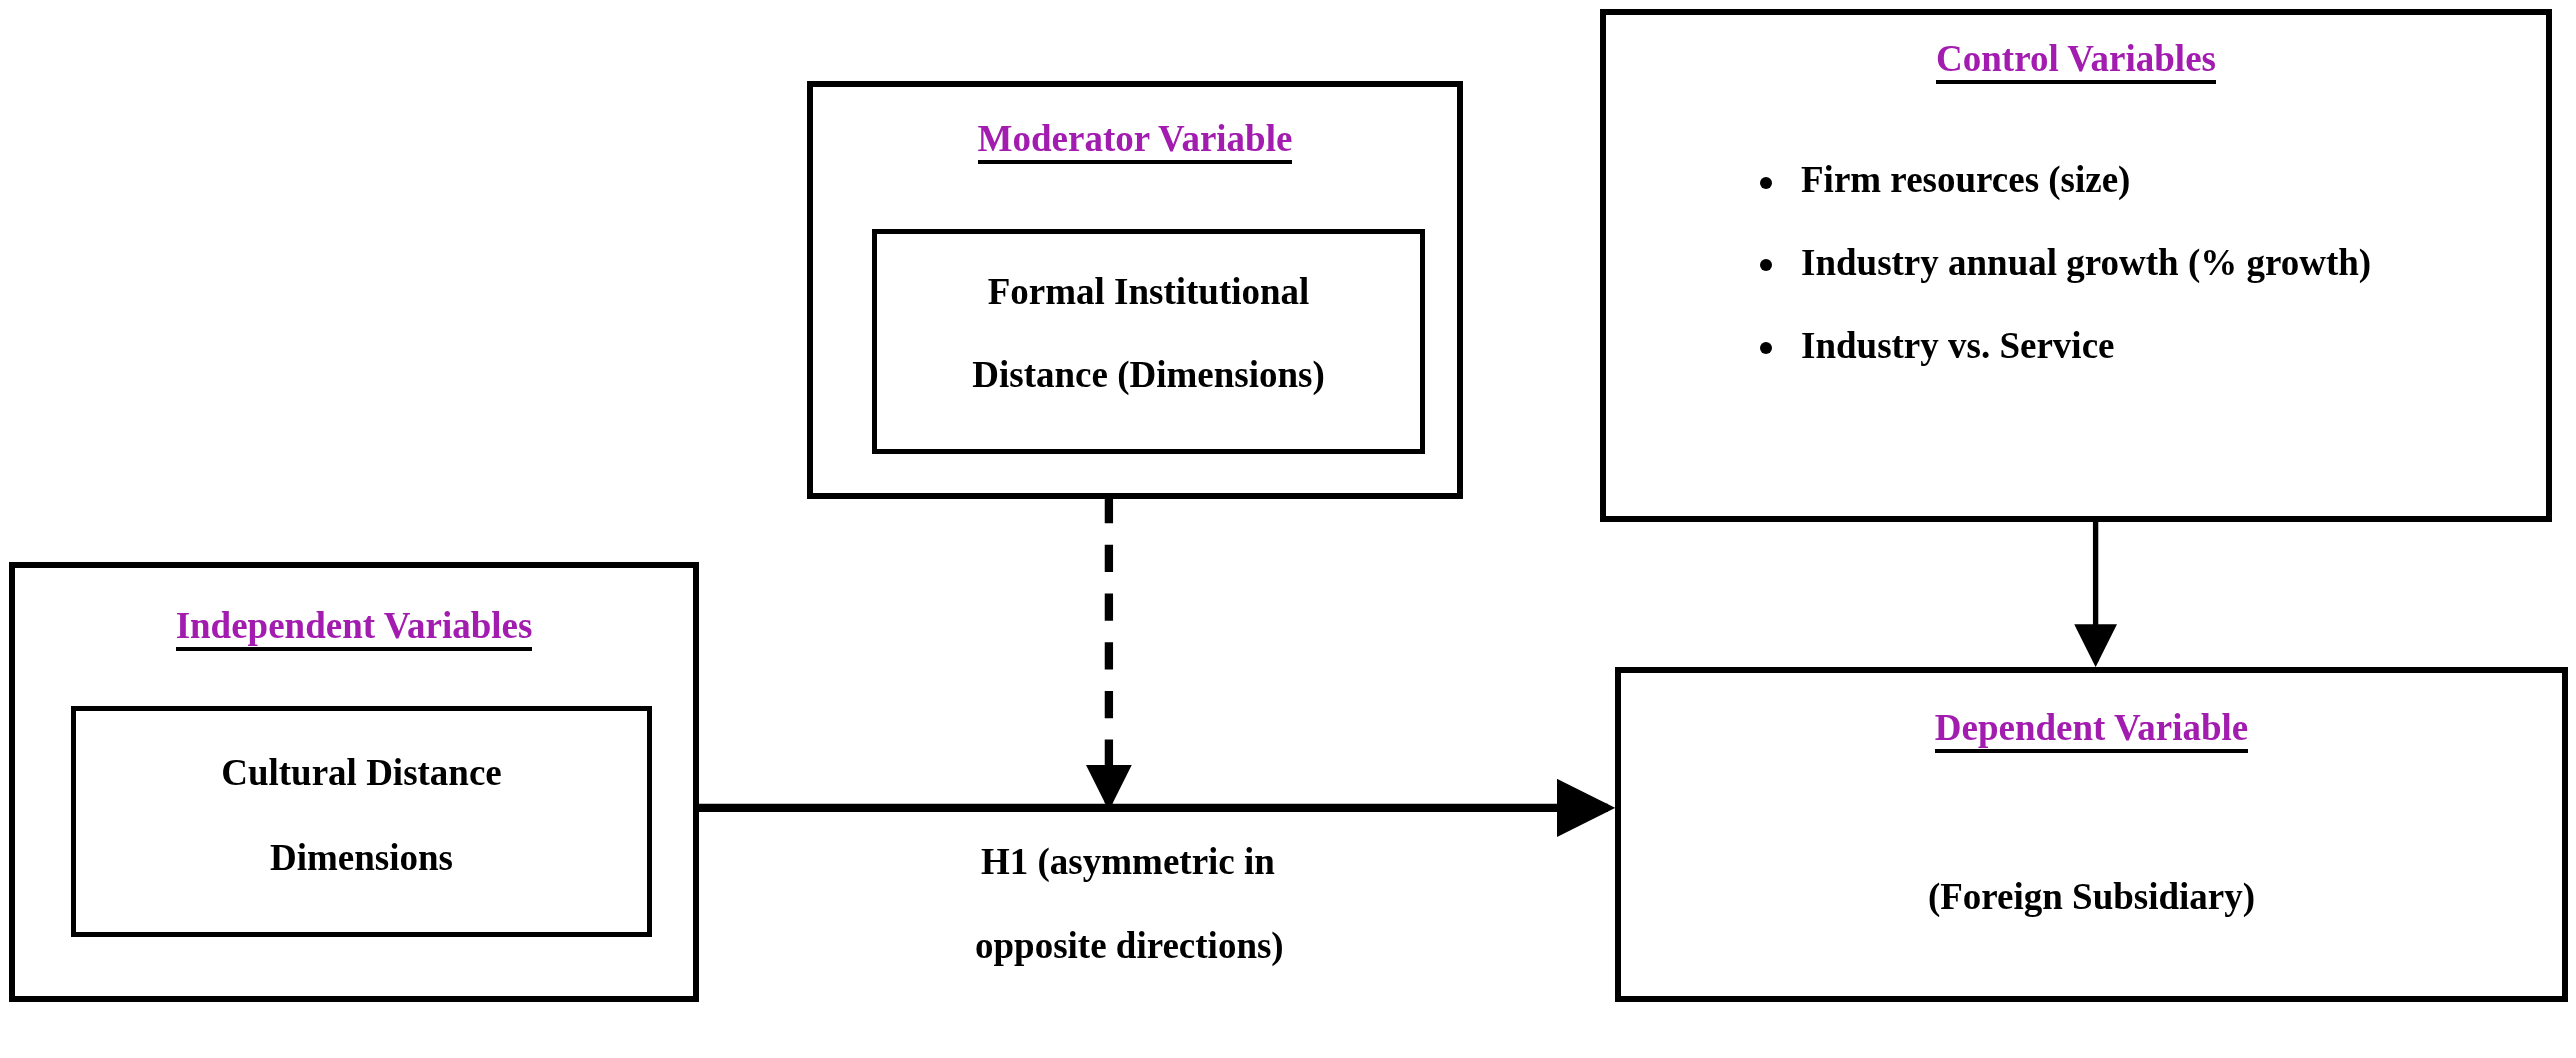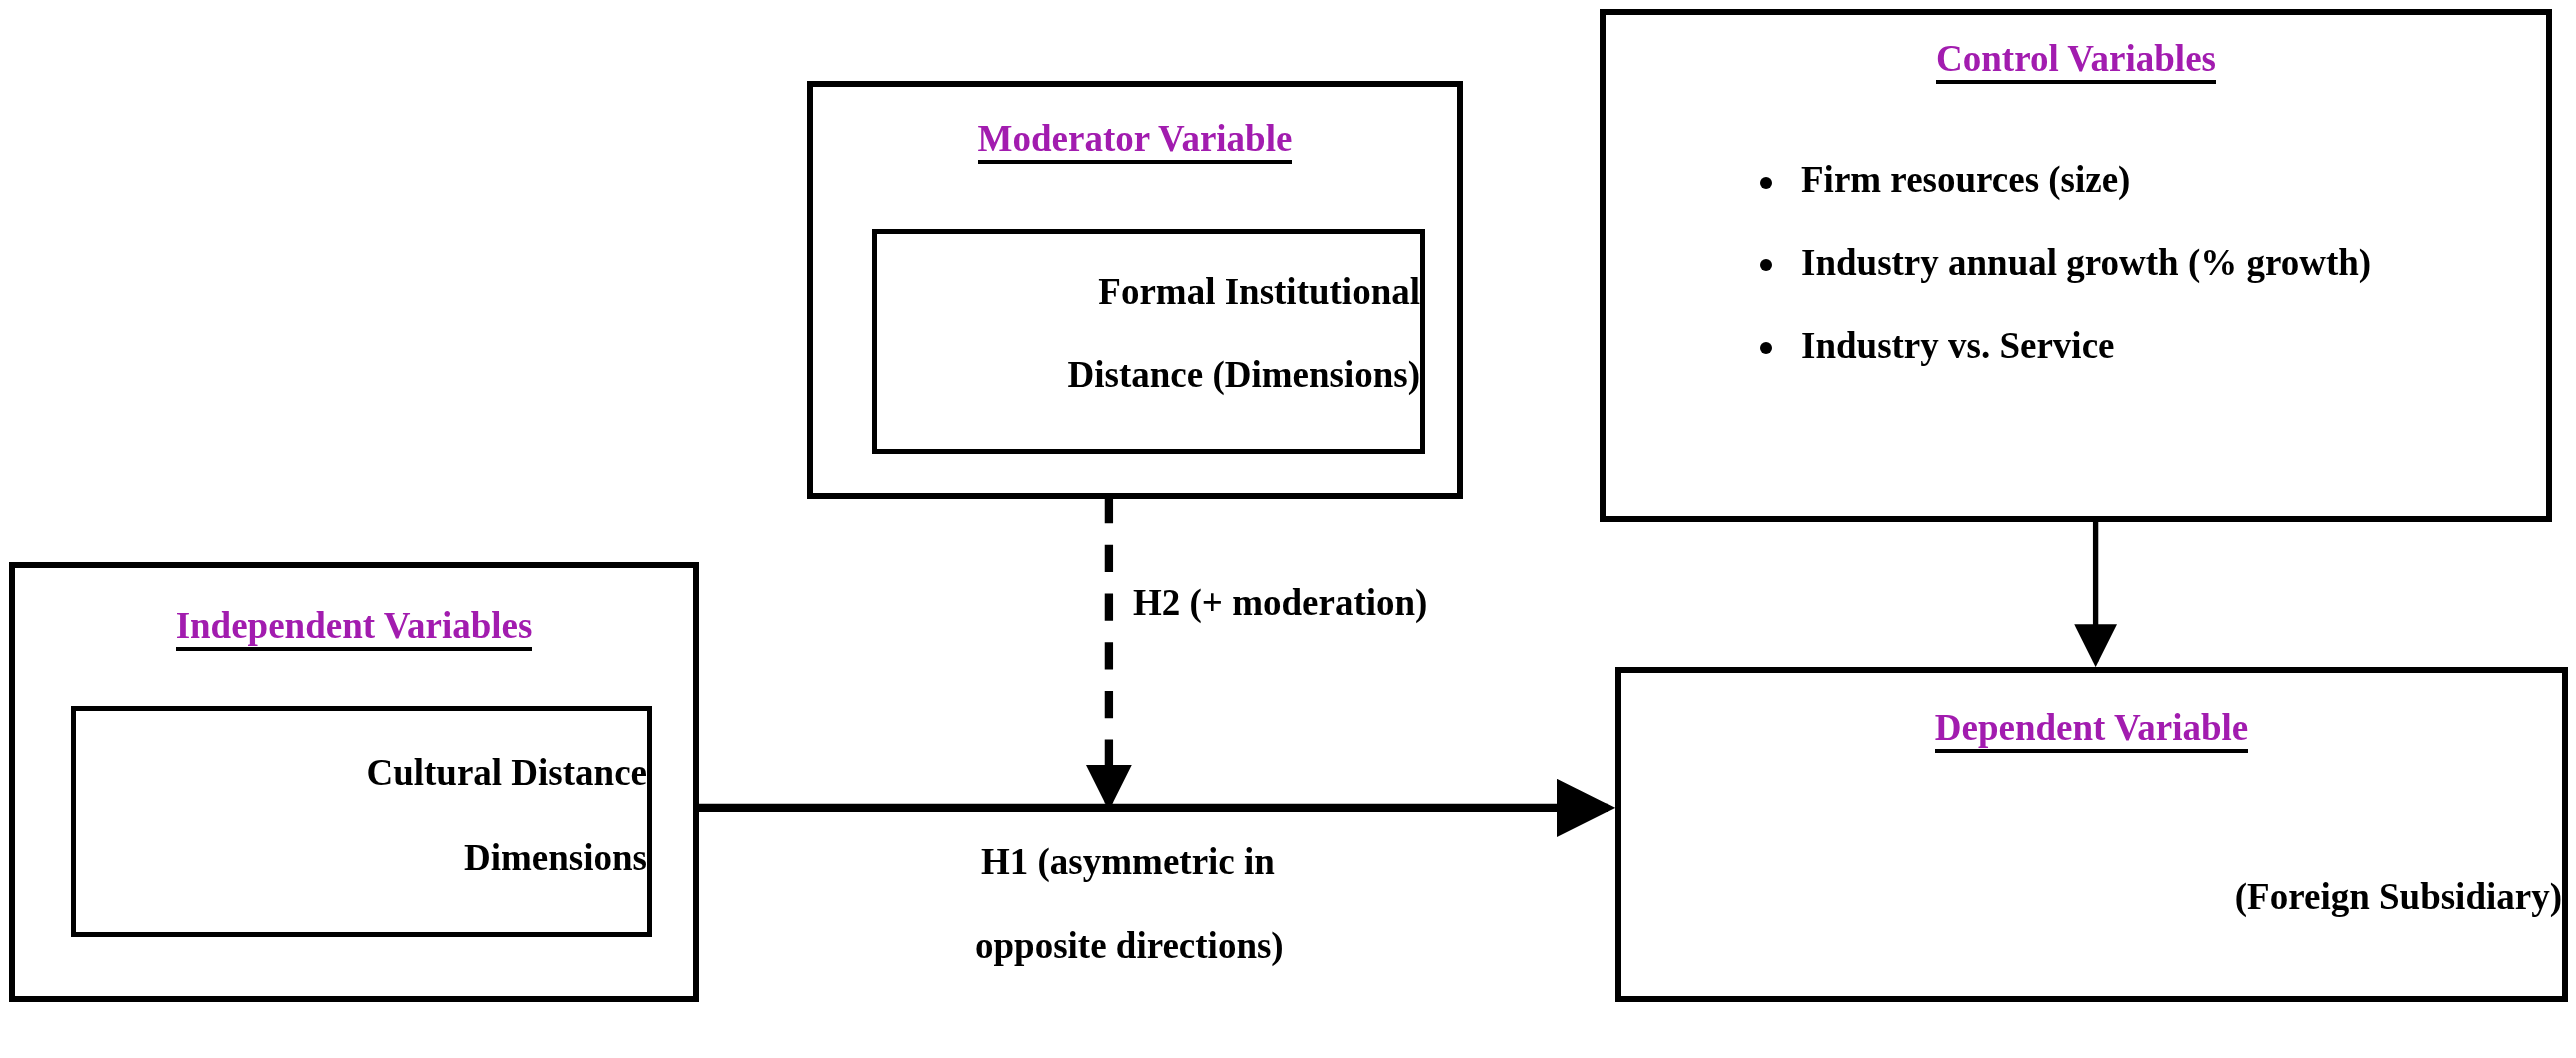--- a/index.html
+++ b/index.html
@@ -40,21 +40,21 @@
   }
   .heading span.u {
     display: inline-block;
     border-bottom: 4.8px solid #000000;
     padding-bottom: 1.2px;
   }
   .body-line {
     position: absolute;
     left: 0;
     right: 0;
-    text-align: right;
+    text-align: center;
     font-weight: bold;
     font-size: 37px;
     line-height: 1.05;
     color: #000000;
     white-space: nowrap;
   }
   .bullets {
     position: absolute;
     margin: 0;
     padding: 0;
@@ -161,20 +161,19 @@
     </ul>
   </div>
 
   <div class="box" style="left:1615px; top:667px; width:953px; height:335px;">
     <div class="heading" style="top:36px;">
       <span class="u">Dependent Variable</span>
     </div>
     <div class="body-line" style="top:205px;">(Foreign Subsidiary)</div>
   </div>
 
-  <div class="edge-label" style="left:1133px; top:584px;">H2 (+ moderation)</div>
 
   <div class="edge-label" style="left:981px; top:843px;">H1 (asymmetric in</div>
 
   <div class="edge-label" style="left:975px; top:927px;">opposite directions)</div>
 
 </div>
 
 
 </body></html>

